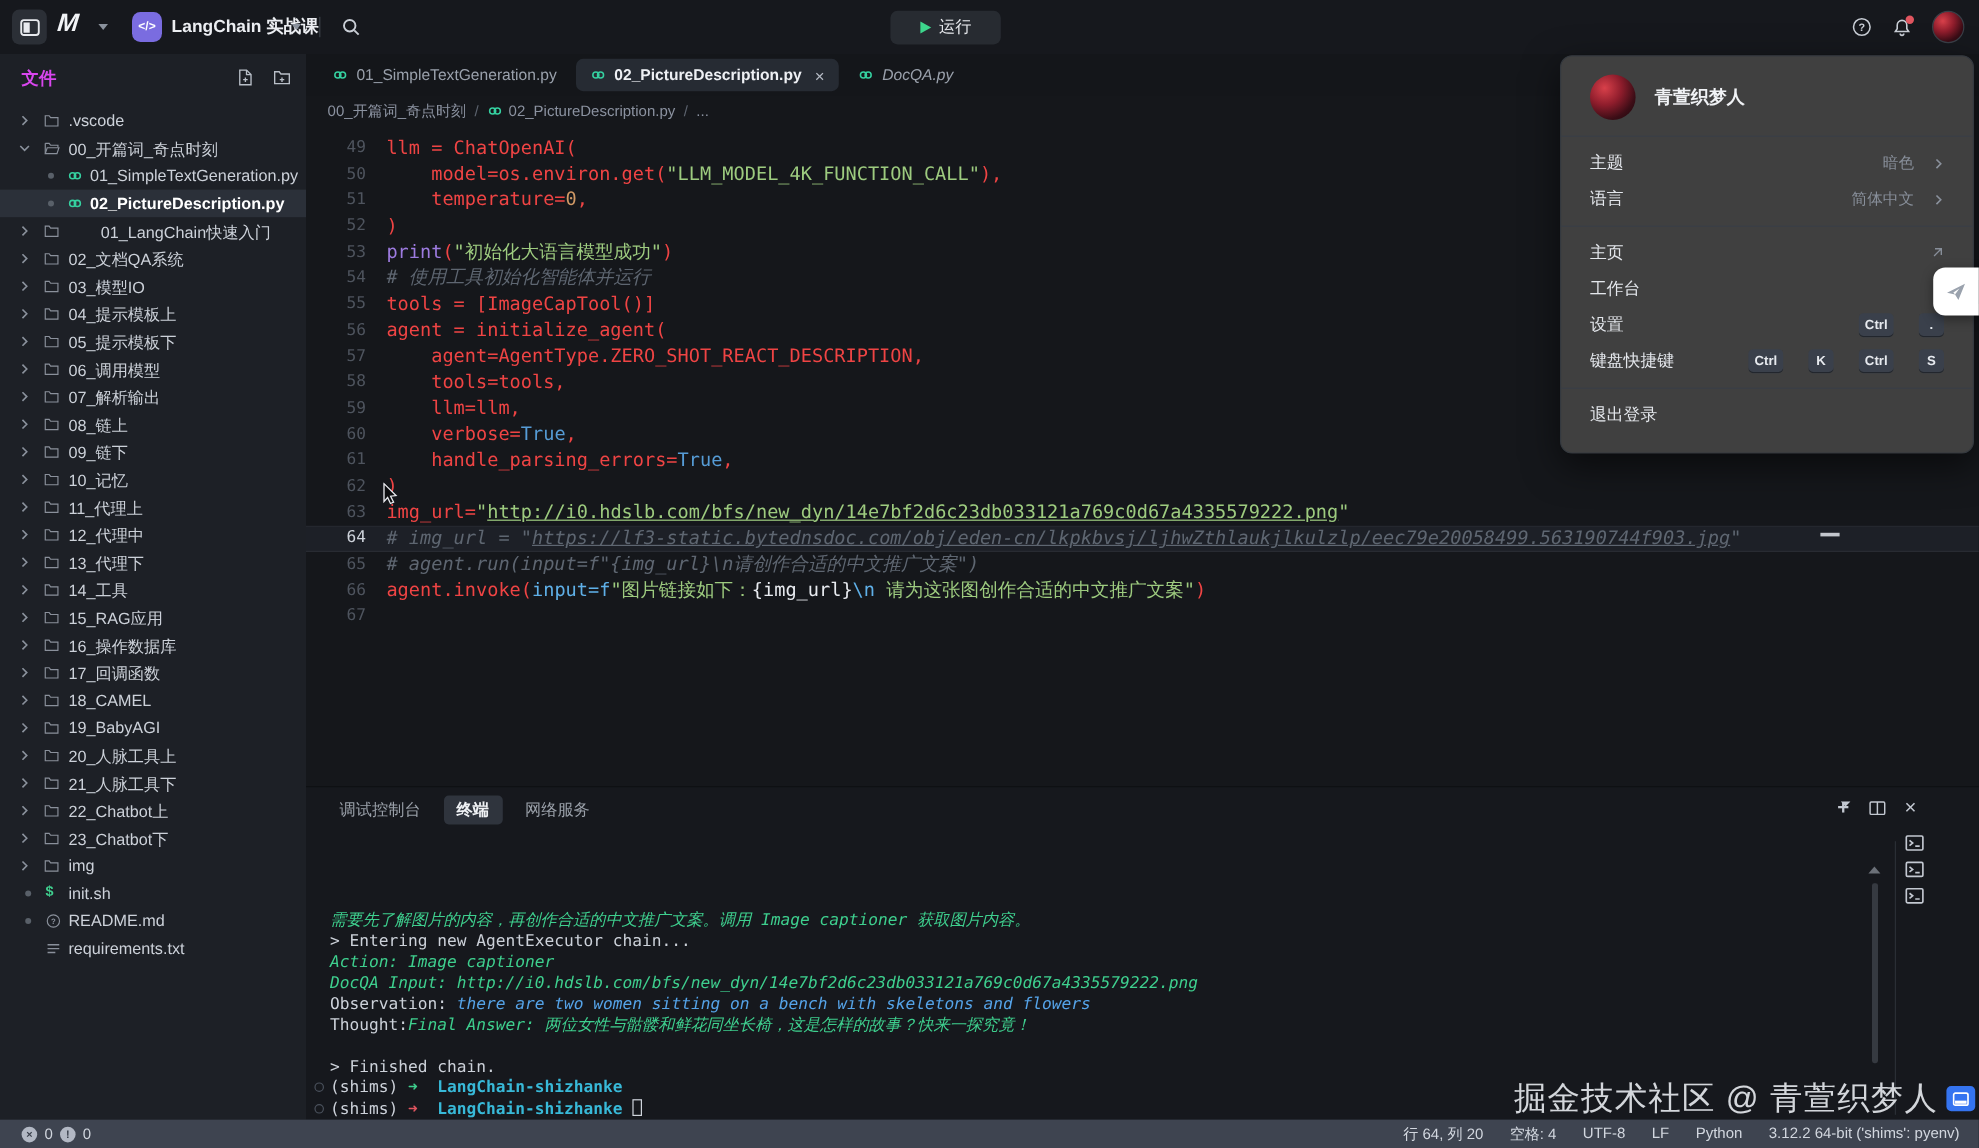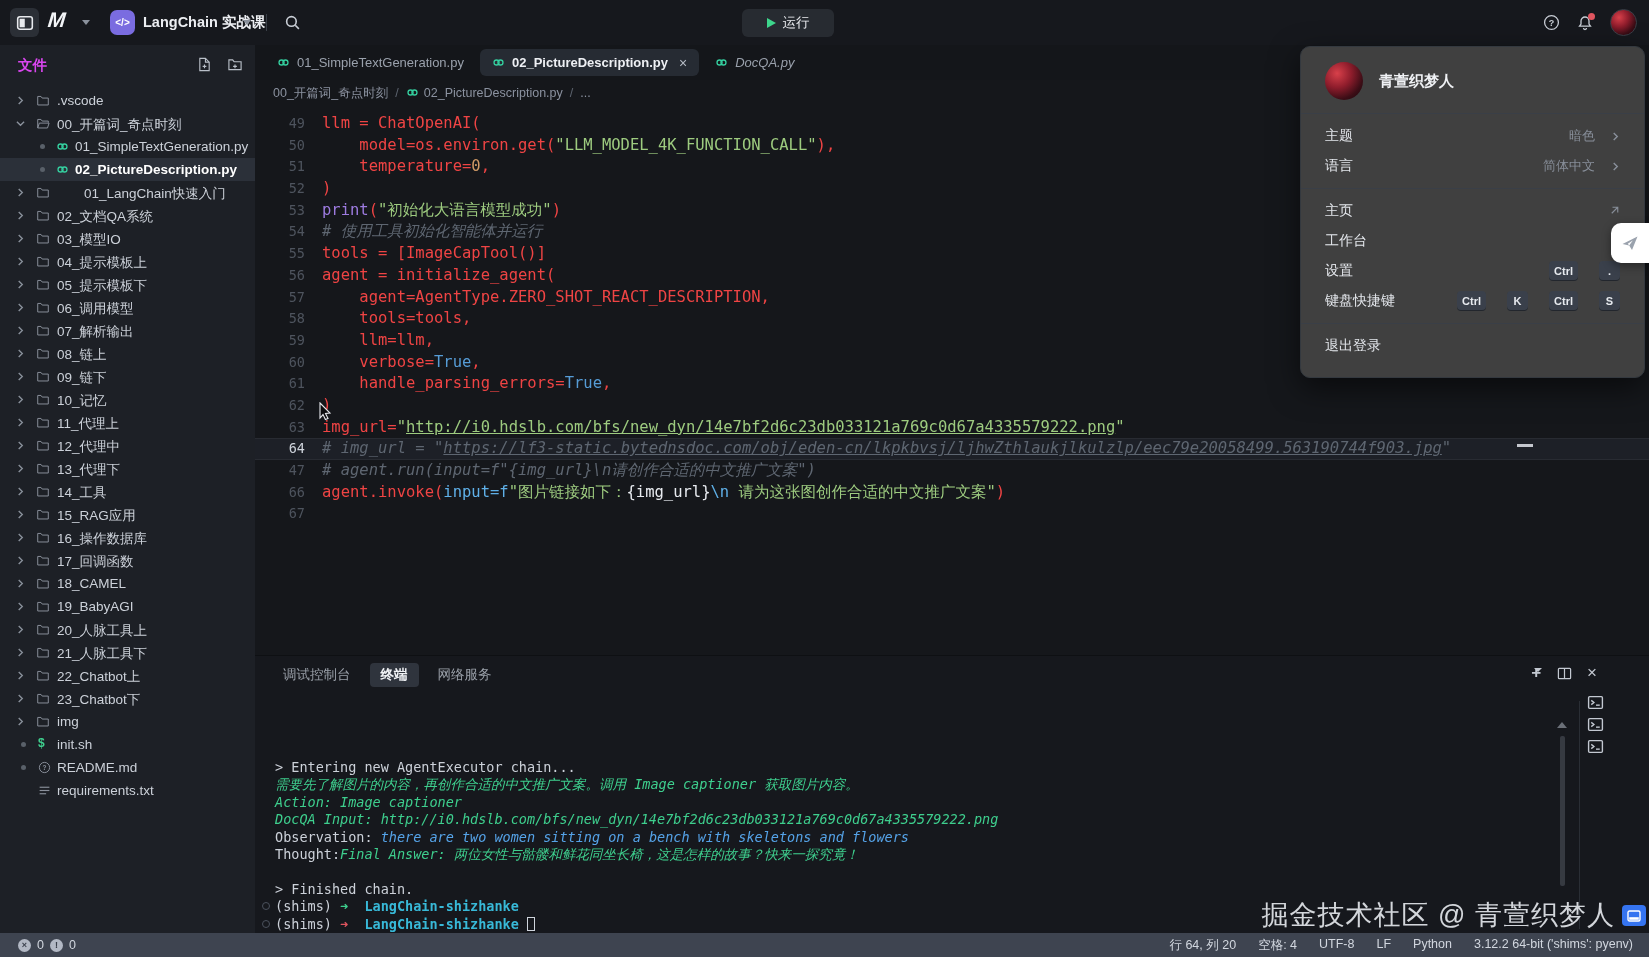--- a/index.html
+++ b/index.html
@@ -660,21 +660,21 @@
       <div class="cline"><span class="lnum">55</span><span class="ltext"><span class="tk-p">tools = [ImageCapTool()]</span></span></div>
       <div class="cline"><span class="lnum">56</span><span class="ltext"><span class="tk-p">agent = initialize_agent(</span></span></div>
       <div class="cline"><span class="lnum">57</span><span class="ltext"><span class="tk-p">    agent=AgentType.ZERO_SHOT_REACT_DESCRIPTION,</span></span></div>
       <div class="cline"><span class="lnum">58</span><span class="ltext"><span class="tk-p">    tools=tools,</span></span></div>
       <div class="cline"><span class="lnum">59</span><span class="ltext"><span class="tk-p">    llm=llm,</span></span></div>
       <div class="cline"><span class="lnum">60</span><span class="ltext"><span class="tk-p">    verbose=</span><span class="tk-b">True</span><span class="tk-p">,</span></span></div>
       <div class="cline"><span class="lnum">61</span><span class="ltext"><span class="tk-p">    handle_parsing_errors=</span><span class="tk-b">True</span><span class="tk-p">,</span></span></div>
       <div class="cline"><span class="lnum">62</span><span class="ltext"><span class="tk-p">)</span></span></div>
       <div class="cline"><span class="lnum">63</span><span class="ltext"><span class="tk-p">img_url=</span><span class="tk-s">"</span><span class="tk-s tk-u">http://i0.hdslb.com/bfs/new_dyn/14e7bf2d6c23db033121a769c0d67a4335579222.png</span><span class="tk-s">"</span></span></div>
       <div class="cline active"><span class="lnum">64</span><span class="ltext"><span class="tk-c"># img_url = "</span><span class="tk-c tk-u">https://lf3-static.bytednsdoc.com/obj/eden-cn/lkpkbvsj/ljhwZthlaukjlkulzlp/eec79e20058499.563190744f903.jpg</span><span class="tk-c">"</span></span></div>
-      <div class="cline"><span class="lnum">47</span><span class="ltext"><span class="tk-c"># agent.run(input=f"{img_url}\n请创作合适的中文推广文案")</span></span></div>
+      <div class="cline"><span class="lnum">65</span><span class="ltext"><span class="tk-c"># agent.run(input=f"{img_url}\n请创作合适的中文推广文案")</span></span></div>
       <div class="cline"><span class="lnum">66</span><span class="ltext"><span class="tk-p">agent.invoke(</span><span class="tk-bl">input=</span><span class="tk-bl">f</span><span class="tk-s">"图片链接如下：</span><span class="tk-br">{img_url}</span><span class="tk-bl">\n</span><span class="tk-s"> 请为这张图创作合适的中文推广文案"</span><span class="tk-p">)</span></span></div>
       <div class="cline"><span class="lnum">67</span><span class="ltext"></span></div>
     </div>
 
   <div class="panel">
     <div class="panel-tabs" id="panelTabs">
         <div class="ptab">调试控制台</div>
         <div class="ptab active">终端</div>
         <div class="ptab">网络服务</div>
       </div>
@@ -685,22 +685,22 @@
       </span>
       <span>
         <svg width="15" height="15" viewBox="0 0 16 16" fill="none" stroke="#c3c8d1" stroke-width="1.3">
           <rect x="1.5" y="2.5" width="13" height="11" rx="1"></rect>
             <line x1="8" y1="2.5" x2="8" y2="13.5"></line>
         </svg>
       </span>
       <span class="pa-close" id="icoClose">×</span>
     </div>
     <div class="term" id="term">
+        <div class="tline"><span class="t-g">需要先了解图片的内容，再创作合适的中文推广文案。调用 Image captioner 获取图片内容。</span></div>
         <div class="tline"><span class="t-w">&gt; Entering new AgentExecutor chain...</span></div>
-        <div class="tline"><span class="t-g">需要先了解图片的内容，再创作合适的中文推广文案。调用 Image captioner 获取图片内容。</span></div>
         <div class="tline"><span class="t-g">Action: Image captioner</span></div>
         <div class="tline"><span class="t-g">DocQA Input: http://i0.hdslb.com/bfs/new_dyn/14e7bf2d6c23db033121a769c0d67a4335579222.png</span></div>
         <div class="tline"><span class="t-w">Observation: </span><span class="t-b">there are two women sitting on a bench with skeletons and flowers</span></div>
         <div class="tline"><span class="t-w">Thought:</span><span class="t-g">Final Answer: 两位女性与骷髅和鲜花同坐长椅，这是怎样的故事？快来一探究竟！</span></div>
         <div class="tline"></div>
         <div class="tline"><span class="t-w">&gt; Finished chain.</span></div>
         <div class="tline"><span class="t-deco"></span><span class="t-w">(shims) </span><span class="t-ag">➜  </span><span class="t-cy">LangChain-shizhanke</span></div>
         <div class="tline"><span class="t-deco"></span><span class="t-w">(shims) </span><span class="t-ar">➜  </span><span class="t-cy">LangChain-shizhanke</span><span class="t-w"> </span><span class="t-cursor"></span></div>
       </div>
     <div class="rail-divider"></div>

